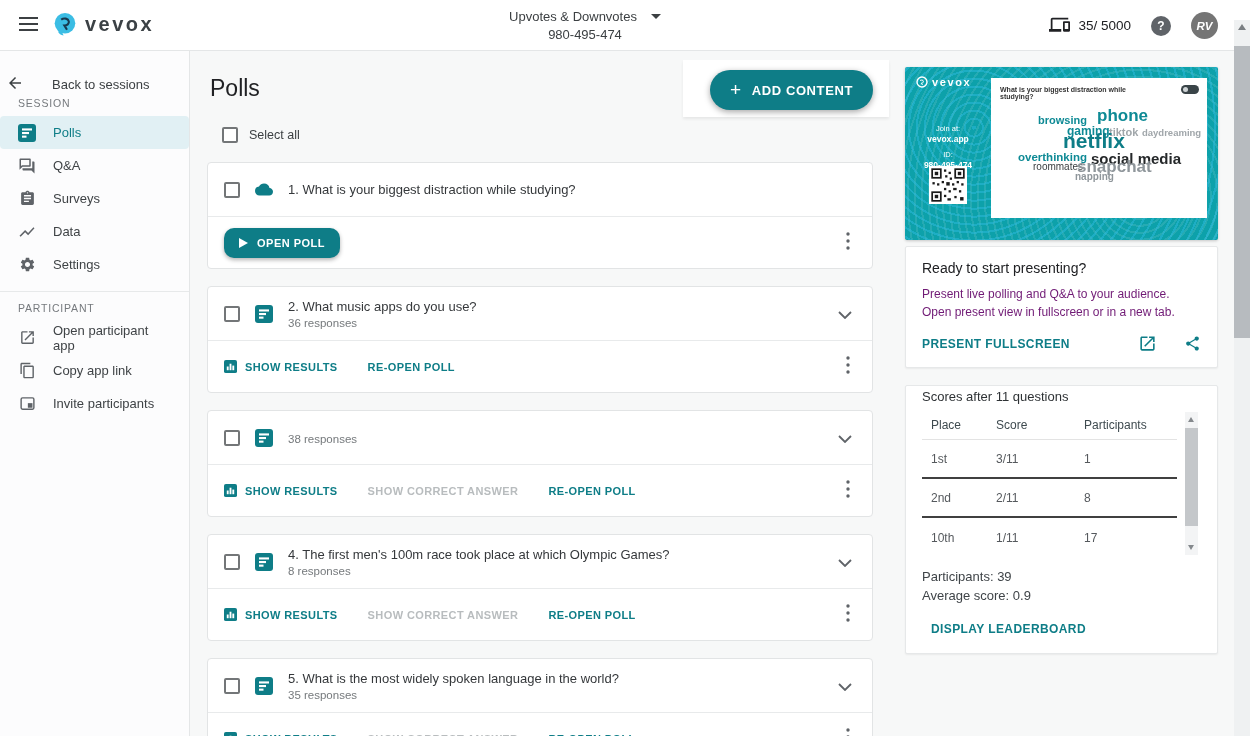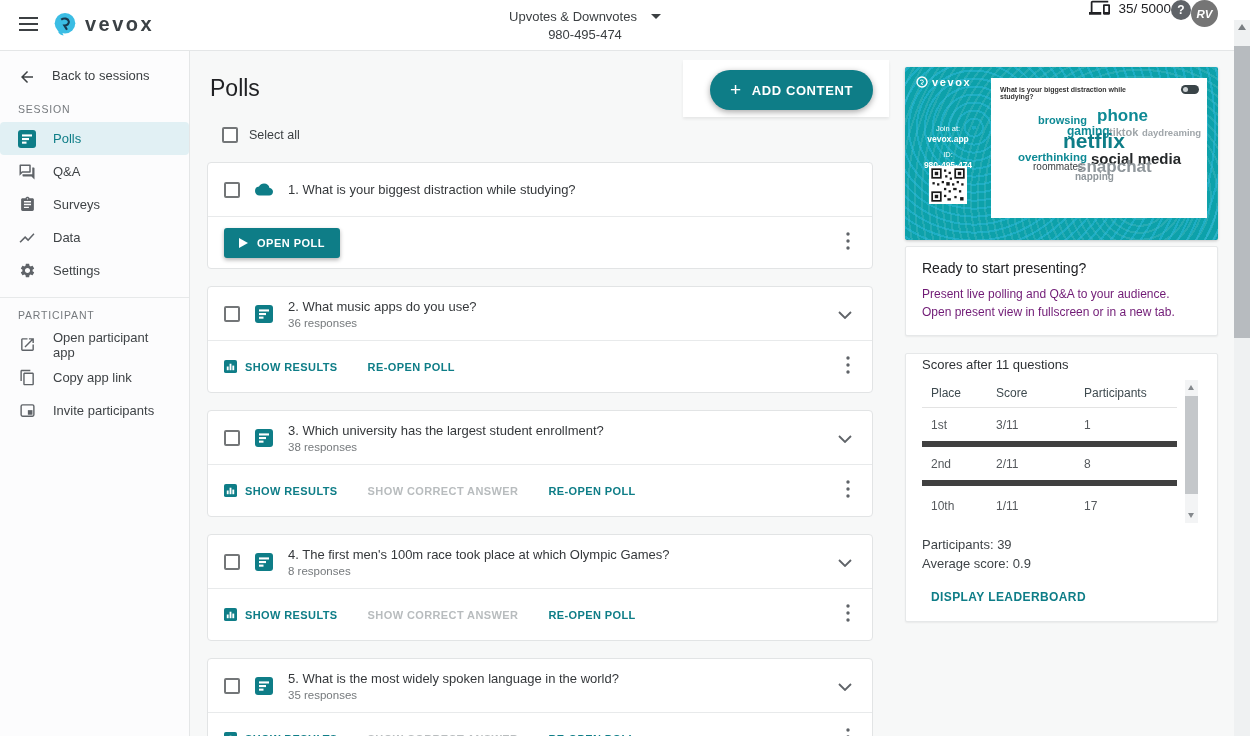--- a/index.html
+++ b/index.html
@@ -9,34 +9,34 @@
   
   .topbar { position:absolute; left:0; top:0; width:1250px; height:51px; background:#fff; border-bottom:1px solid #e4e6e7; z-index:5; }
   .hamburger { position:absolute; left:19px; top:17px; width:19px; height:15px; cursor:pointer; }
   .hamburger i { display:block; height:2.4px; background:#3c4043; margin-bottom:3.6px; }
   .logo { position:absolute; left:52px; top:11px; display:flex; align-items:center; gap:7px; }
   .logo-text { font-size:20px; font-weight:600; letter-spacing:2.5px; color:#3b4145; }
   .session-switch { position:absolute; left:440px; top:7px; width:290px; text-align:center; cursor:pointer; }
   .session-name { font-size:13px; color:#3c4043; display:inline-block; }
   .caret-down { display:inline-block; width:0; height:0; border-left:5px solid transparent; border-right:5px solid transparent; border-top:5px solid #3c4043; margin-left:14px; vertical-align:middle; }
   .session-id { font-size:13px; color:#3c4043; margin-top:2px; }
-  .top-right { position:absolute; right:32px; top:0; height:51px; display:flex; align-items:flex-start; }
+  .top-right { position:absolute; right:32px; top:0; height:51px; display:flex; align-items:center; gap:20px; }
   .capacity { display:flex; align-items:center; gap:8px; font-size:13.5px; color:#202124; }
   .help-btn { width:20px; height:20px; border-radius:50%; background:#5f6368; color:#fff; font-size:12px; font-weight:700; display:flex; align-items:center; justify-content:center; cursor:pointer; }
   .avatar { width:27px; height:27px; border-radius:50%; background:#757575; color:#fff; font-size:11.5px; font-weight:700; display:flex; align-items:center; justify-content:center; cursor:pointer;font-style:italic; }
 
   
   .page-scrollbar { position:absolute; right:0; top:20px; bottom:0; width:16px; background:#eff1f2; z-index:9; }
   .sb-up { position:absolute; top:4px; left:4px; width:0; height:0; border-left:4px solid transparent; border-right:4px solid transparent; border-bottom:6px solid #7a7f83; }
   .page-thumb { position:absolute; left:0; top:26px; width:16px; height:292px; background:#b7bbbf; }
 
   
   .sidebar { position:absolute; left:0; top:51px; width:190px; bottom:0; background:#fcfcfd; border-right:1px solid #e4e6e7; z-index:2; }
-  .back-row { display:flex; align-items:flex-start; gap:16px; padding:0 18px; margin-top:17px; height:24px; font-size:13px; color:#3c4043; cursor:pointer; }
-  .sec-label { margin:11px 18px 7px; font-size:10.5px; letter-spacing:.8px; color:#75797d; }
+  .back-row { display:flex; align-items:flex-end; gap:28px; padding:0 6px; margin-top:17px; height:24px; font-size:13px; color:#3c4043; cursor:pointer; }
+  .sec-label { margin:5px 18px 7px; font-size:10.5px; letter-spacing:.8px; color:#75797d; }
   .nav-item { display:flex; align-items:center; gap:17px; height:33px; padding:0 18px; font-size:13px; color:#3f4346; cursor:pointer; border-radius:4px; }
   .nav-item.active { background:#e1f0f4; color:#0e7d87; font-weight:500; }
   .side-div { border:none; border-top:1px solid #e7e9ea; margin:10px 0; }
   .icon18 { width:18px; height:18px; flex:0 0 18px; display:flex; align-items:center; justify-content:center; }
 
   
   .main { position:absolute; left:191px; top:51px; right:0; bottom:0; background:#f7f8f8; }
   .hdr-white { position:absolute; left:492px; top:9px; width:206px; height:57px; background:#fff; box-shadow:0 2px 3px rgba(0,0,0,.07); }
   .page-title { position:absolute; left:19px; top:24px; font-size:23px; color:#202124; font-weight:400; }
   .add-btn { position:absolute; left:519px; top:19px; width:163px; height:40px; border:none; border-radius:22px; background:#0e7d87; color:#fff; font-family:inherit; font-size:13px; font-weight:700; letter-spacing:.6px; display:flex; align-items:center; justify-content:center; gap:10px; cursor:pointer; box-shadow:0 2px 6px rgba(0,0,0,.35); }
@@ -45,21 +45,21 @@
   .checkbox { width:16px; height:16px; border:2px solid #737678; border-radius:2px; background:#fff; cursor:pointer; flex:0 0 16px; }
 
   .poll-list { position:absolute; left:16px; top:111px; width:666px; }
   .poll-card { background:#fff; border:1px solid #e2e4e5; border-radius:4px; margin-bottom:17px; }
   .q-row { height:53px; display:flex; align-items:center; padding:0 16px; gap:15px; }
   .q-titles { display:flex; flex-direction:column; justify-content:center; }
   .q-title { font-size:13px; color:#35383b; }
   .q-resp { font-size:11.5px; color:#75797c; margin-top:3px; }
   .chev { margin-left:auto; cursor:pointer; padding:4px; }
   .a-row { height:52px; border-top:1px solid #e8eaeb; display:flex; align-items:center; padding:0 16px; gap:30px; }
-  .open-poll-btn { border:none; border-radius:3px; background:#0e7d87; color:#fff; font-family:inherit; font-size:11px; font-weight:700; letter-spacing:.5px; padding:9px 15px; display:flex; align-items:center; gap:9px; cursor:pointer; box-shadow:0 2px 4px rgba(0,0,0,.3); }
+  .open-poll-btn { border:none; border-radius:10px; background:#0e7d87; color:#fff; font-family:inherit; font-size:11px; font-weight:700; letter-spacing:.5px; padding:9px 15px; display:flex; align-items:center; gap:9px; cursor:pointer; box-shadow:0 2px 4px rgba(0,0,0,.3); }
   .tlink { font-size:11px; font-weight:700; letter-spacing:.4px; color:#0e7d87; cursor:pointer; display:flex; align-items:center; gap:8px; }
   .tlink.disabled { color:#b8bcbe; cursor:default; }
   .kebab { margin-left:auto; cursor:pointer; padding:2px 6px; }
 
   
   .right-panel { position:absolute; left:714px; top:16px; width:313px; }
   .preview { position:relative; height:173px; border-radius:2px; overflow:hidden; box-shadow:0 1px 3px rgba(0,0,0,.2);
     background-color:#0da1aa;
     background-image:
       repeating-radial-gradient(circle at 22% 35%, rgba(49,189,228,.45) 0 2px, transparent 2px 8px),
@@ -81,21 +81,21 @@
   .pr-title { font-size:14px; color:#202124; }
   .pr-body { font-size:12px; color:#701a75; line-height:1.5; margin-top:9px; }
   .pr-actions { display:flex; align-items:center; margin-top:13px; }
   .pr-link { font-size:12px; font-weight:700; letter-spacing:.4px; color:#0e7d87; cursor:pointer; }
   .pr-icons { margin-left:auto; display:flex; align-items:center; gap:27px; }
   .pr-icons span { cursor:pointer; display:flex; }
 
   .scores { margin-top:17px; padding:3px 16px 16px; }
   .sc-title { font-size:13px; color:#2e3235; }
   .sc-table { position:relative; margin-top:6px; padding-right:24px; }
-  .sc-row { display:flex; align-items:center; height:39px; border-bottom:6px solid #404040; font-size:12px; color:#55595d; }
+  .sc-row { display:flex; align-items:center; height:39px; border-bottom:2px solid #404040; font-size:12px; color:#55595d; }
   .sc-row.hdr { height:30px; color:#3e4a4f; font-weight:500; border-bottom:1px solid #e3e3e3; }
   .sc-c1 { width:74px; padding-left:9px; }
   .sc-c2 { width:88px; }
   .sc-c3 { flex:1; }
   .inner-sb { position:absolute; right:3px; top:2px; bottom:2px; width:13px; background:#f3f4f5; }
   .isb-up, .isb-down { position:absolute; left:3px; width:0; height:0; border-left:3.5px solid transparent; border-right:3.5px solid transparent; }
   .isb-up { top:5px; border-bottom:5px solid #85898d; }
   .isb-down { bottom:5px; border-top:5px solid #85898d; }
   .inner-thumb { position:absolute; left:0; top:16px; width:13px; height:98px; background:#c4c7ca; }
   .sc-stats { margin-top:10px; font-size:13px; color:#3f4448; line-height:19px; }
@@ -322,21 +322,20 @@
         <span class="checkbox"></span>
         <span class="icon18">
             <svg width="18" height="18" viewBox="0 0 18 18">
               <rect width="18" height="18" rx="3" fill="#0e7d87"></rect>
               <rect x="4" y="4.4" width="10" height="2.1" fill="#fff"></rect>
               <rect x="4" y="8" width="7" height="2.1" fill="#fff"></rect>
               <rect x="4" y="11.6" width="4.5" height="2.1" fill="#fff"></rect>
             </svg>
           </span>
         <div class="q-titles">
-          <div class="q-title">3. Which university has the largest student enrollment?</div>
           <div class="q-resp">38 responses</div>
         </div>
         <span class="chev"><svg width="14" height="8" viewBox="0 0 14 8">
               <path d="M1 1l6 6 6-6" fill="none" stroke="#5f6368" stroke-width="1.8"></path>
             </svg></span>
       </div>
       <div class="a-row">
         <span class="tlink">
           <span style="display:flex;">
               <svg width="13" height="13" viewBox="0 0 14 14">
@@ -523,20 +522,35 @@
         <span class="cw" style="left: 100px; top: 73px; font-size: 15px; color: rgb(37, 40, 42); font-weight: 700;">social media</span>
         <span class="cw" style="left: 42px; top: 84px; font-size: 10px; color: rgb(58, 61, 63); font-weight: 400;">roommates</span>
         <span class="cw" style="left: 86px; top: 80px; font-size: 17px; color: rgb(143, 150, 155); font-weight: 700;">snapchat</span>
         <span class="cw" style="left: 84px; top: 94px; font-size: 10px; color: rgb(143, 150, 155); font-weight: 700;">napping</span>
       </div>
     </div>
 
     <div class="card presenting">
       <div class="pr-title">Ready to start presenting?</div>
       <div class="pr-body">Present live polling and Q&amp;A to your audience. Open present view in fullscreen or in a new tab.</div>
+      <div class="pr-actions">
+        <span class="pr-link">PRESENT FULLSCREEN</span>
+        <span class="pr-icons">
+          <span>
+              <svg width="19" height="19" viewBox="0 0 24 24" fill="#0e7d87">
+                <path d="M19 19H5V5h7V3H5c-1.11 0-2 .9-2 2v14c0 1.1.89 2 2 2h14c1.1 0 2-.9 2-2v-7h-2v7zM14 3v2h3.59l-9.83 9.83 1.41 1.41L19 6.41V10h2V3h-7z"></path>
+              </svg>
+            </span>
+          <span>
+              <svg width="17" height="19" viewBox="0 0 24 24" fill="#0e7d87">
+                <path d="M18 16.08c-.76 0-1.44.3-1.96.77L8.91 12.7c.05-.23.09-.46.09-.7s-.04-.47-.09-.7l7.05-4.11c.54.5 1.25.81 2.04.81 1.66 0 3-1.34 3-3s-1.34-3-3-3-3 1.34-3 3c0 .24.04.47.09.7L8.04 9.81C7.5 9.31 6.79 9 6 9c-1.66 0-3 1.34-3 3s1.34 3 3 3c.79 0 1.5-.31 2.04-.81l7.12 4.16c-.05.21-.08.43-.08.65 0 1.61 1.31 2.92 2.92 2.92 1.61 0 2.92-1.31 2.92-2.92s-1.31-2.92-2.92-2.92z"></path>
+              </svg>
+            </span>
+        </span>
+      </div>
     </div>
 
     <div class="card scores">
       <div class="sc-title">Scores after 11 questions</div>
       <div class="sc-table">
         <div class="sc-row hdr">
           <span class="sc-c1">Place</span>
           <span class="sc-c2">Score</span>
           <span class="sc-c3">Participants</span>
         </div>

